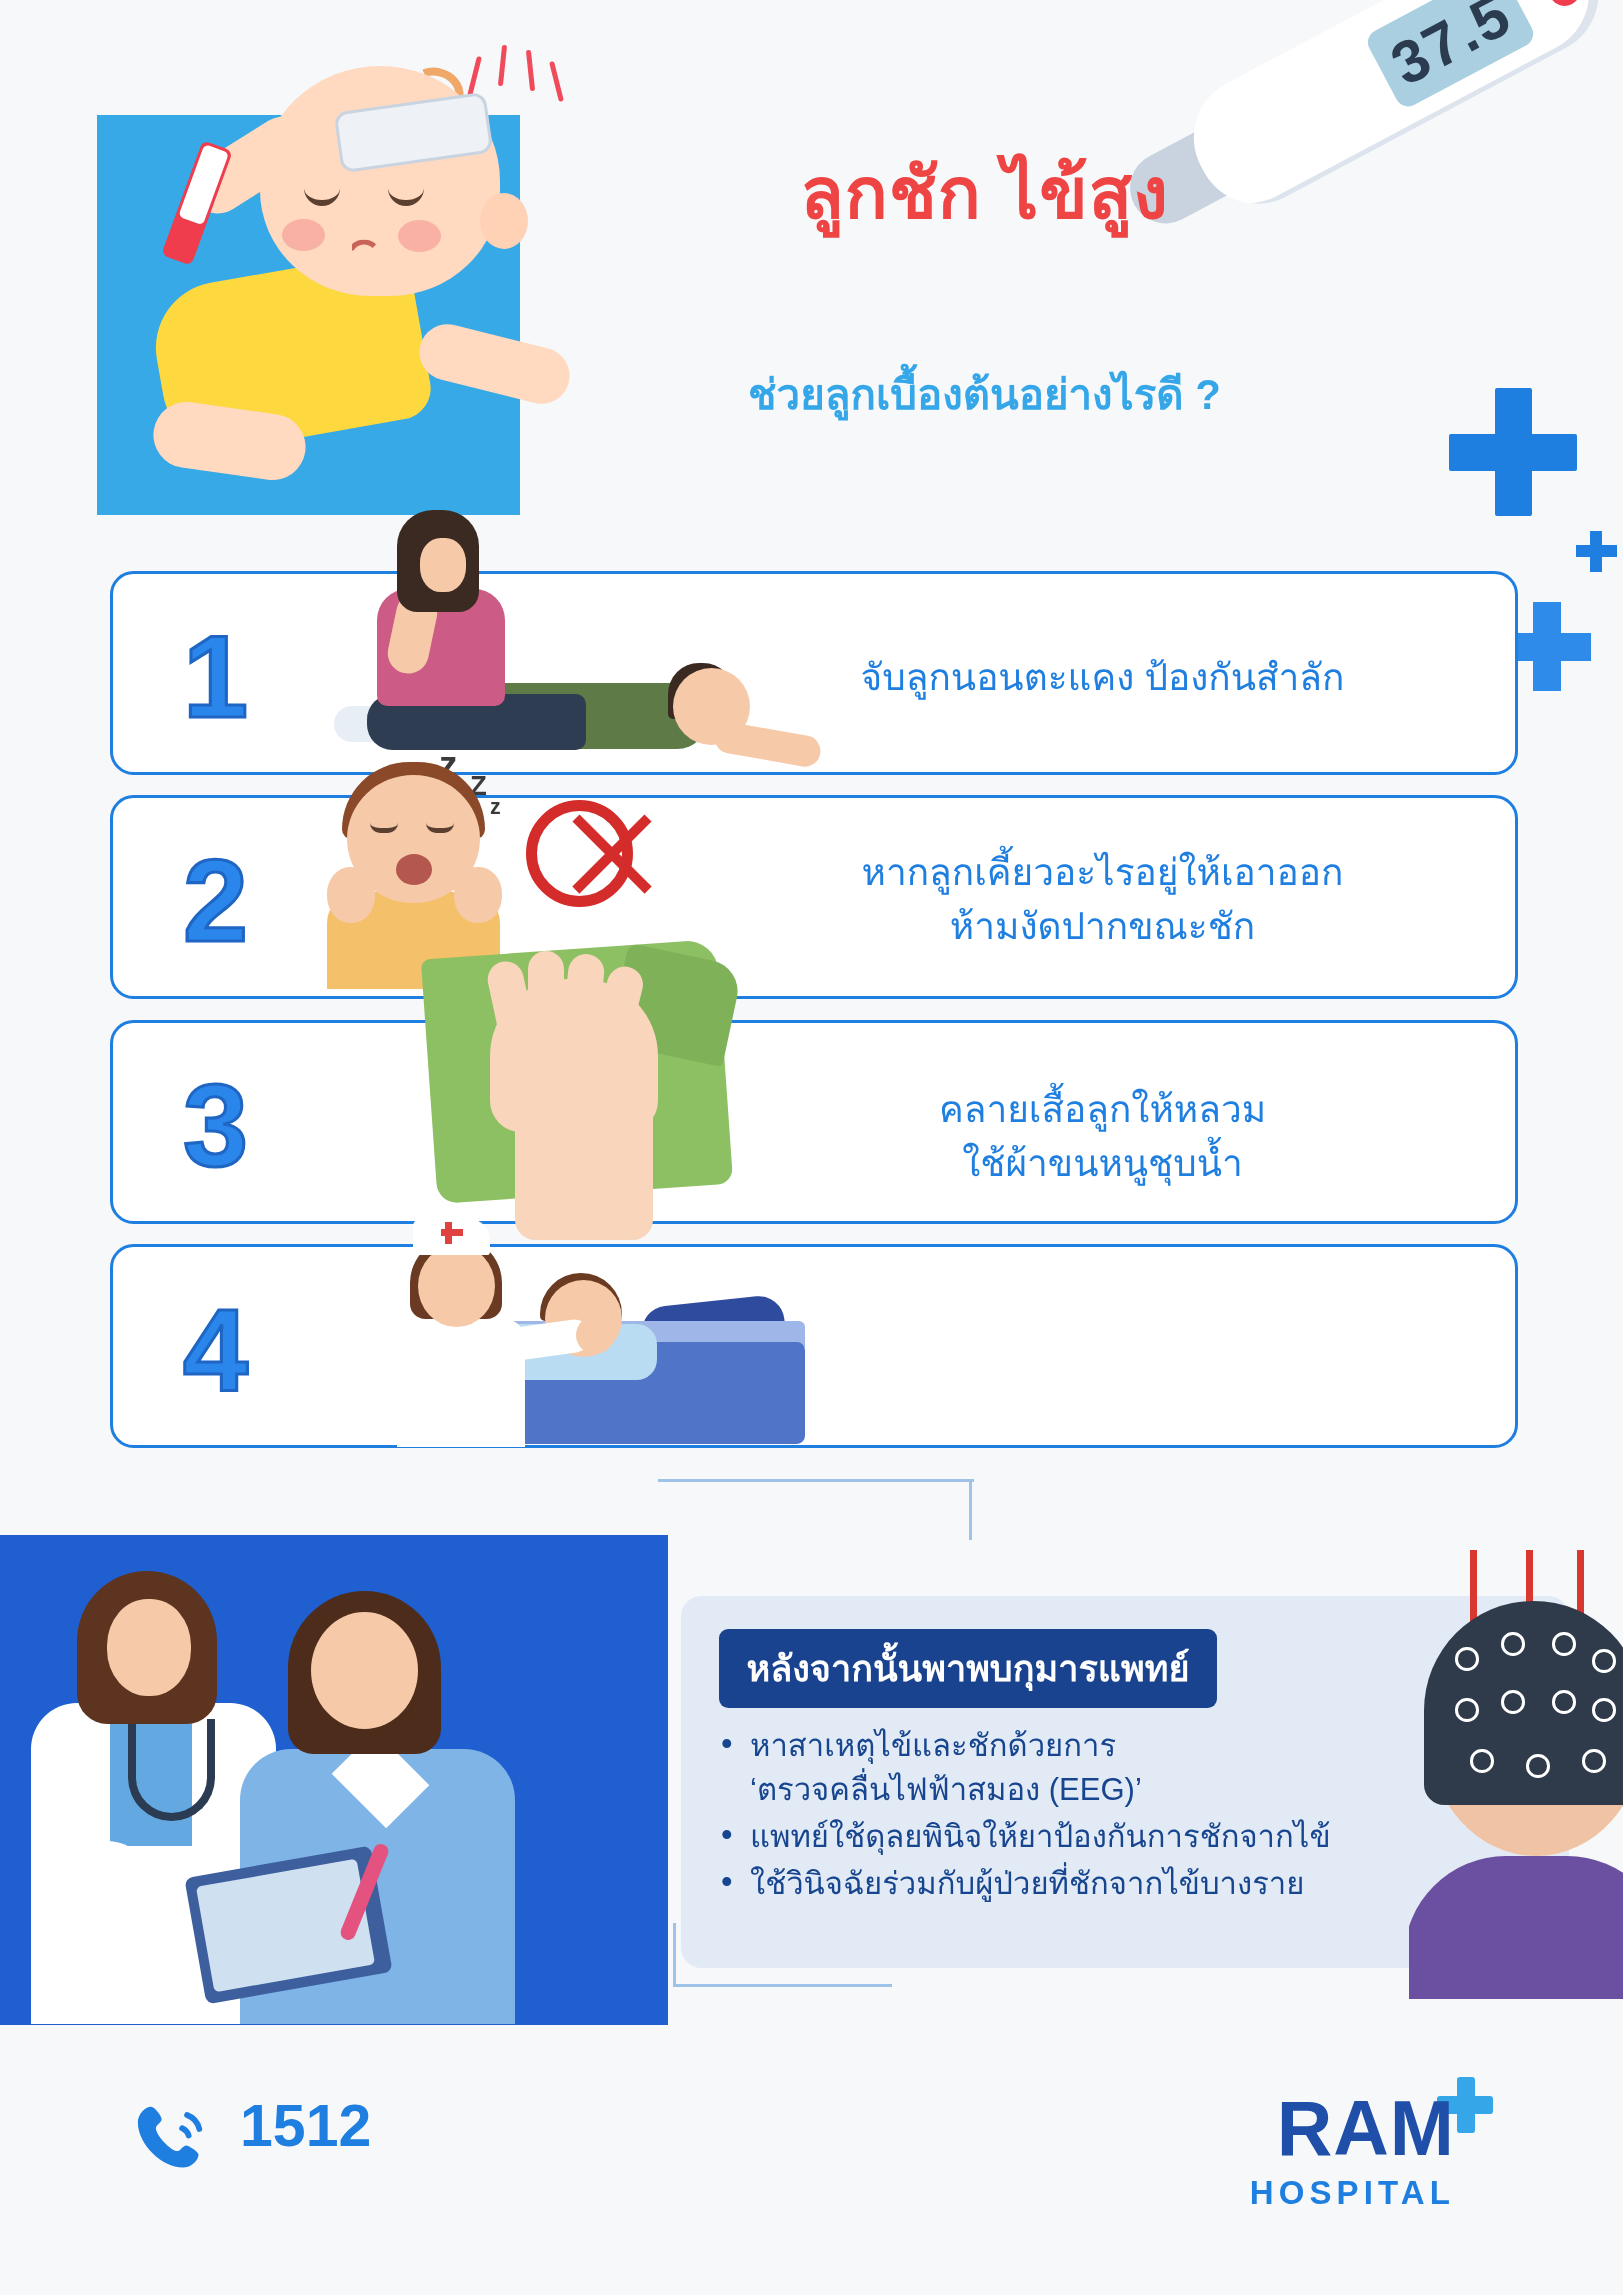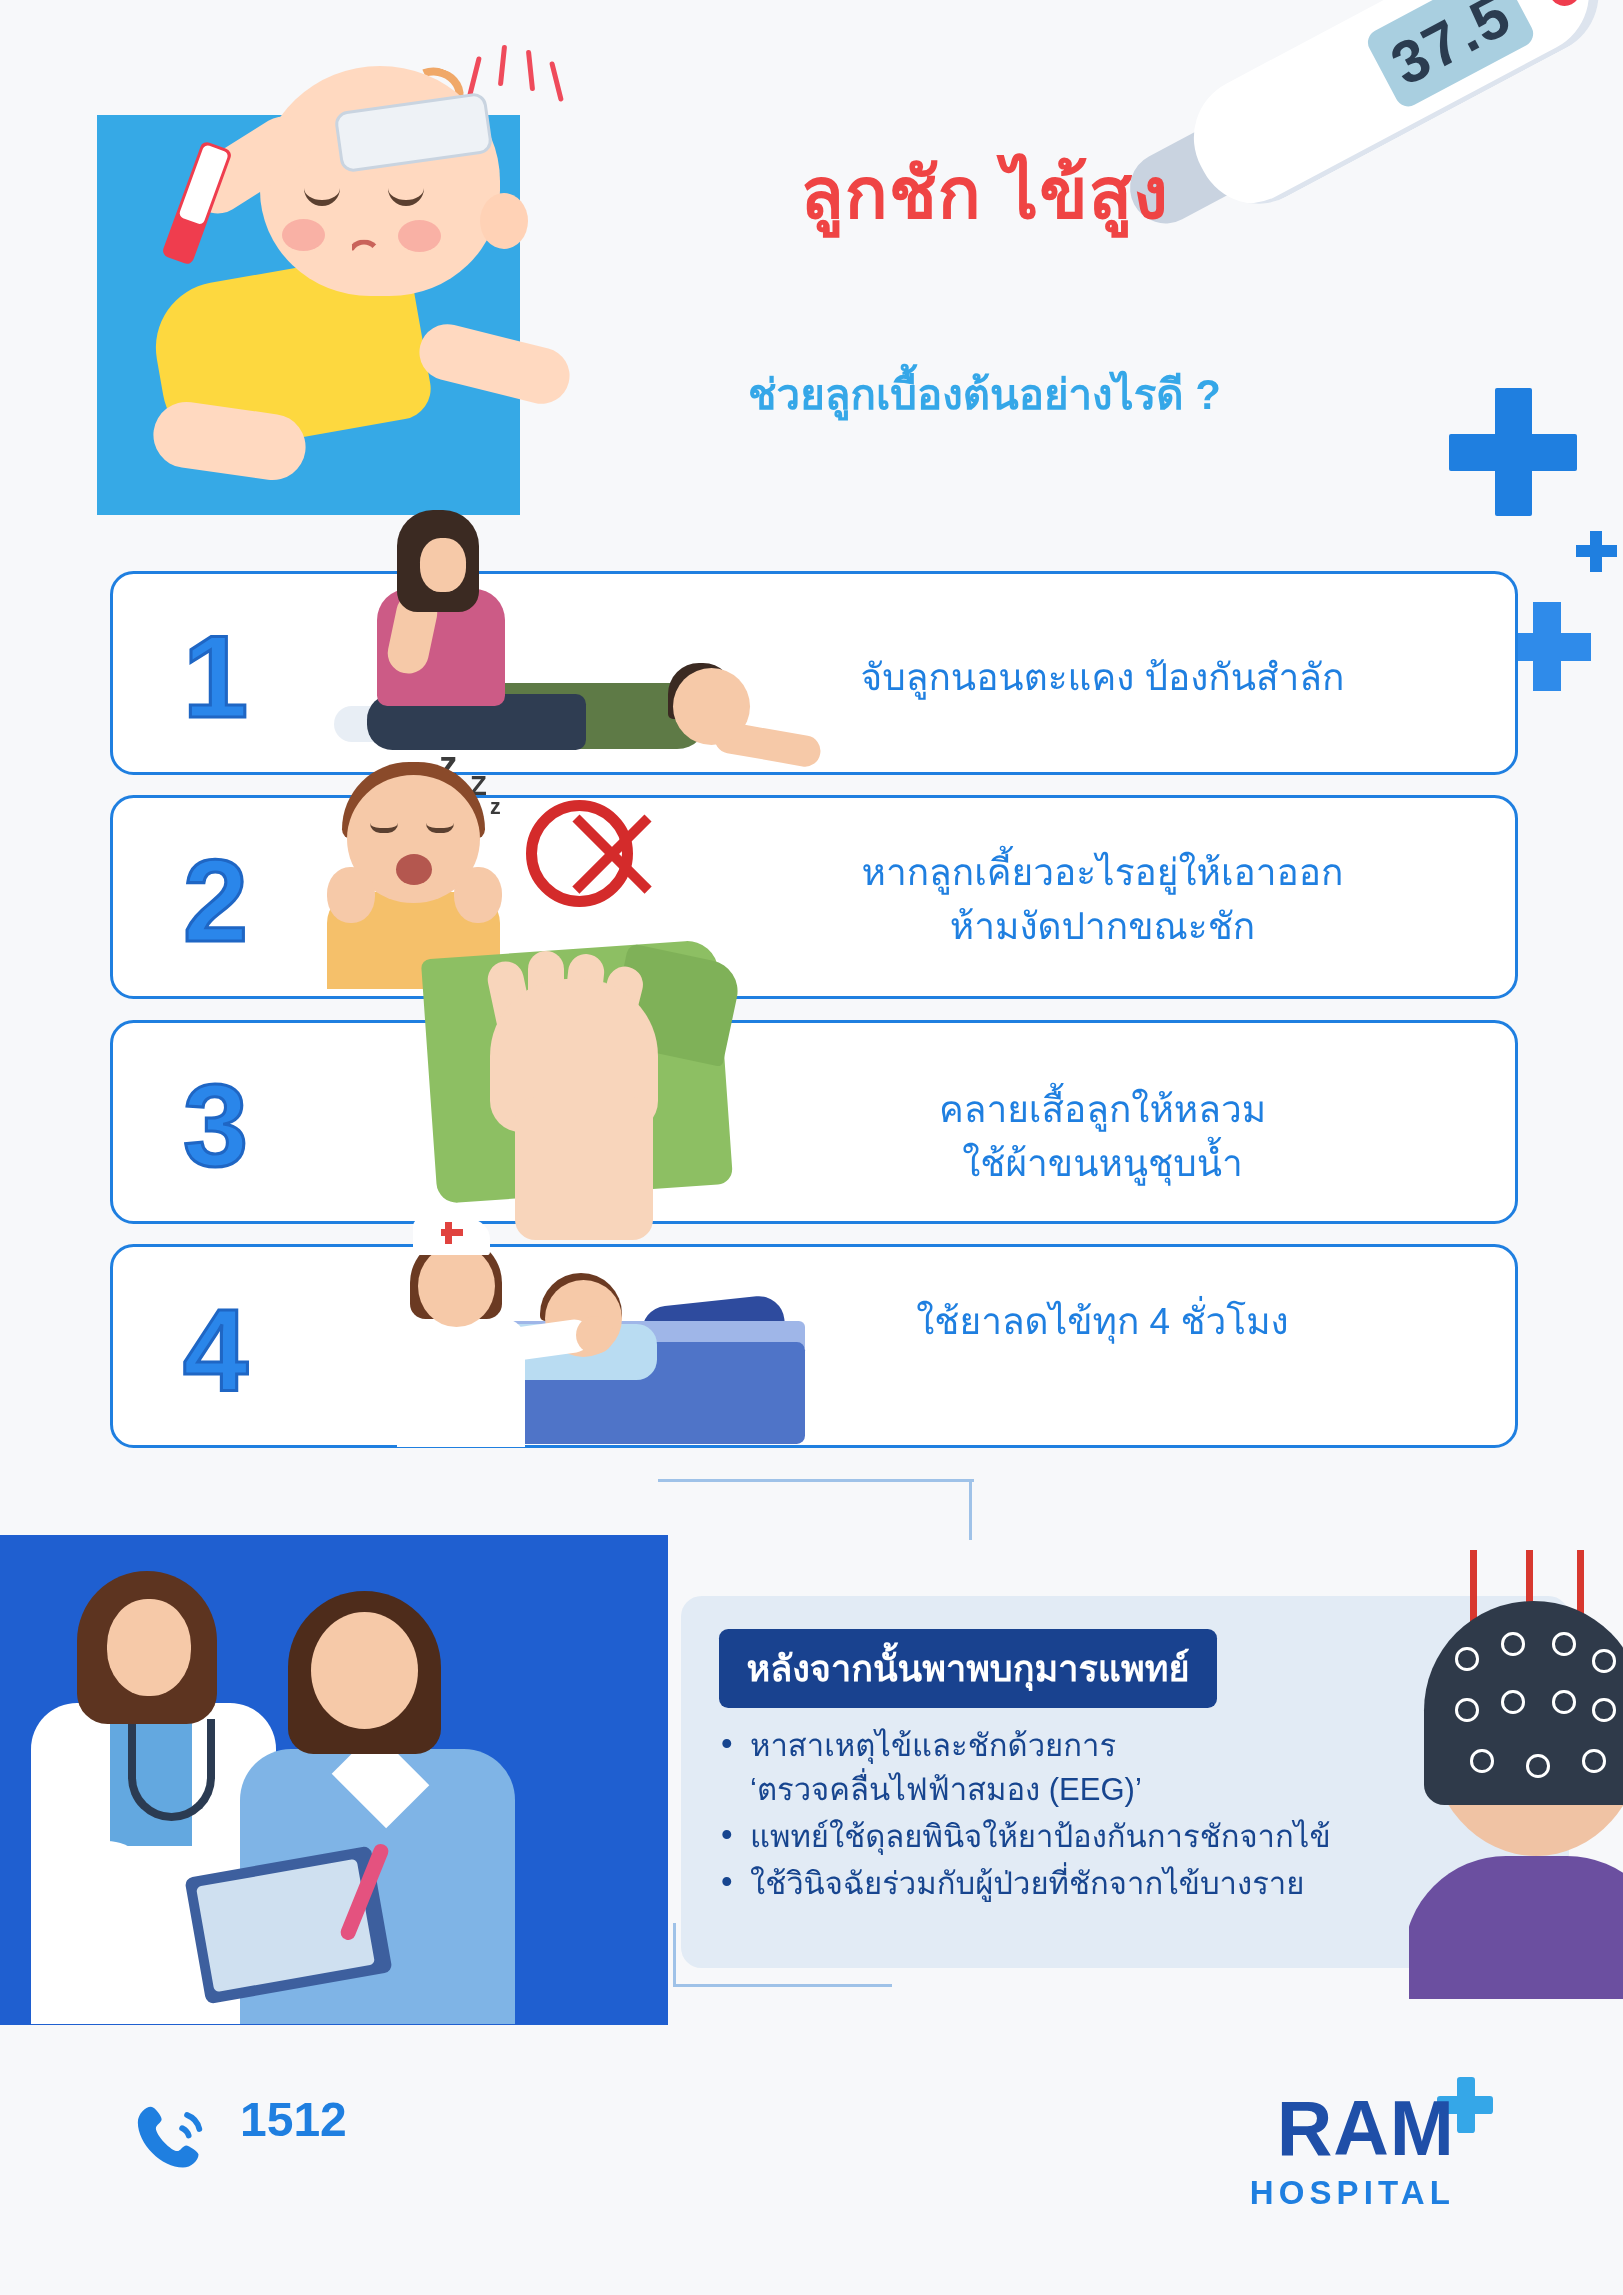--- a/index.html
+++ b/index.html
@@ -476,21 +476,21 @@
     background: #f7f8fa;
   }
   .phone-icon {
     position: absolute;
     left: 128px; top: 51px;
     width: 82px; height: 82px;
   }
   .phone-num {
     position: absolute;
     left: 240px; top: 46px;
-    font-size: 48px;
+    font-size: 59px;
     font-weight: bold;
     color: #1f7fe0;
   }
   .logo-ram {
     position: absolute;
     right: 168px; top: 38px;
     font-size: 77px;
     font-weight: bold;
     color: #1f4fa8;
     letter-spacing: 1px;
@@ -624,21 +624,20 @@
       <div class="finger f2"></div>
       <div class="finger f3"></div>
       <div class="finger f4"></div>
       <div class="hand3"></div>
       <div class="wrist3"></div>
     </div>
 
     <div class="card card4">
       <div class="step-num">4</div>
       <div class="step-text">
-        <div>ใช้ยาลดไข้ทุก 4 ชั่วโมง</div>
       </div>
     </div>
     <div class="ill ill4" style="top:643px;">
       <div class="pillow"></div>
       <div class="bed-top"></div>
       <div class="bed"></div>
       <div class="k4-body"></div>
       <div class="k4-hair"></div>
       <div class="k4-head"></div>
       <div class="n-body"></div>

